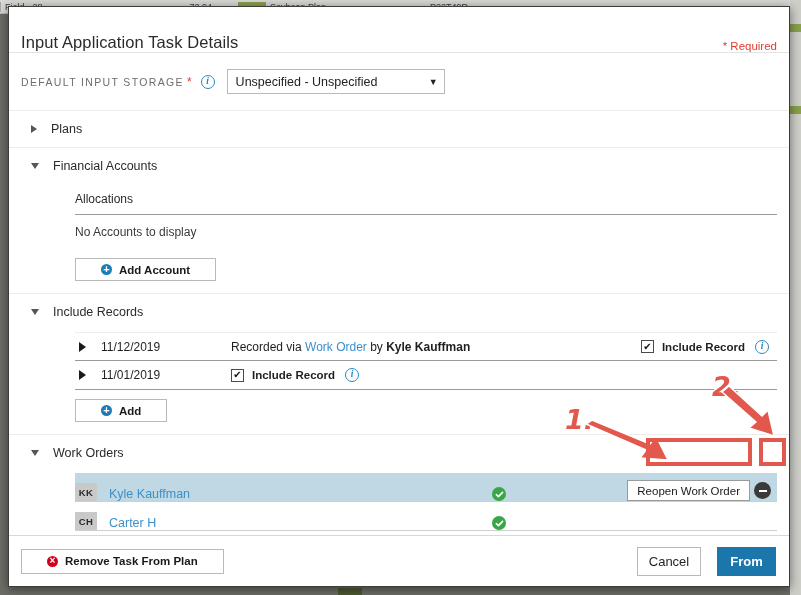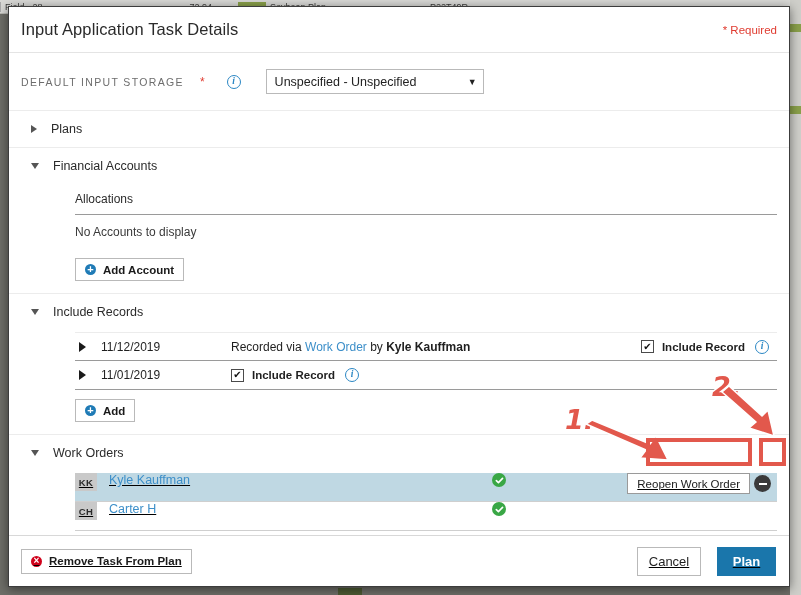--- a/index.html
+++ b/index.html
@@ -53,21 +53,21 @@
     border: 1px solid #3c3c3c;
     box-shadow: 0 2px 10px rgba(0,0,0,.5);
     display: flex; flex-direction: column;
     overflow: hidden;
   }
 
   
   .modal-header {
     height: 46px; flex: 0 0 46px;
     border-bottom: 1px solid #e4e4e4;
-    display: flex; align-items: center;
+    display: flex; align-items: flex-end;
     padding: 0 12px 0 12px;
     gap: 44px;
   }
   .modal-title {
     font-size: 16.5px; color: #2b2b2b; font-weight: 400;
     letter-spacing: .1px;
   }
   .required-note {
     margin-left: auto; color: #e03c31; font-size: 11.5px;
   }
@@ -78,21 +78,20 @@
     overflow: hidden;
     position: relative;
     background: #fff;
   }
 
   
   .storage-row {
     display: flex; align-items: center;
     padding: 16px 0 16px 12px;
     border-bottom: 1px solid #ececec;
-    gap: 13px;
   }
   .storage-label {
     font-size: 10.5px; color: #6d6d6d;
     letter-spacing: 1.35px; text-transform: uppercase;
   }
   .req-star { color: #e03c31; margin-left: 3px; font-size: 12px; }
   .info-icon {
     display: inline-flex; align-items: center; justify-content: center;
     width: 14px; height: 14px; border-radius: 50%;
     border: 1.3px solid #2b87c4; color: #2b87c4;
@@ -142,21 +141,21 @@
     width: calc(100% - 44px);
   }
   .alloc-empty {
     margin-left: 44px; padding: 10px 0 9px 0;
     font-size: 12px; color: #3a3a3a;
   }
 
   
   .btn-outline {
     display: inline-flex; align-items: center; gap: 7px;
-    height: 23px; padding: 0 9px;
+    height: 23px; padding: 0 25px;
     border: 1px solid #b9b9b9; background: #fff;
     font-size: 11.5px; color: #1a1a1a; font-weight: bold;
     cursor: pointer;
   }
   .icon-circle {
     width: 11px; height: 11px; border-radius: 50%;
     display: inline-flex; align-items: center; justify-content: center;
     color: #fff; font-size: 10px; line-height: 1; font-weight: bold;
     flex: 0 0 11px;
   }
@@ -199,25 +198,24 @@
   .chk {
     width: 13px; height: 13px; border: 1px solid #4a4a4a; background: #fff;
     display: inline-flex; align-items: center; justify-content: center;
     font-size: 10px; color: #111; line-height: 1;
   }
   .inc-label { font-size: 11.5px; font-weight: bold; color: #1f1f1f; }
 
   
   .wo-table { margin-left: 44px; width: calc(100% - 44px); }
   .wo-row {
-    display: flex; align-items: flex-start;
+    display: flex; align-items: flex-end;
     height: 29px;
     border-bottom: 1px solid #cfcfcf;
     position: relative;
-    text-decoration: underline;
   }
   .wo-row.selected { background: #bfd8e3; }
   .avatar {
     width: 22px; height: 18px;
     background: #c9c9c9; color: #2b2b2b;
     display: flex; align-items: center; justify-content: center;
     font-size: 9.5px; font-weight: bold; letter-spacing: .3px;
     flex: 0 0 22px;
   }
   .wo-name {
@@ -252,21 +250,20 @@
     display: block; width: 8px; height: 2px; background: #fff;
   }
 
   
   .modal-footer {
     flex: 0 0 51px; height: 51px;
     border-top: 1px solid #d8d8d8;
     display: flex; align-items: center;
     padding: 0 13px 0 12px;
     background: #fff;
-    text-decoration: underline;
   }
   .footer-right { margin-left: auto; display: flex; gap: 16px; }
   .btn-cancel {
     width: 64px; height: 29px;
     border: 1px solid #b9b9b9; background: #fff;
     font-size: 13px; color: #1f1f1f; cursor: pointer;
     font-family: "Liberation Sans", sans-serif;
   }
   .btn-save {
     width: 59px; height: 29px;
@@ -437,21 +434,21 @@
 
   </div>
 
   <div class="modal-footer">
     <button class="btn-outline" style="height:25px">
       <span class="icon-circle x"></span>
       <span>Remove Task From Plan</span>
     </button>
     <span class="footer-right">
       <button class="btn-cancel">Cancel</button>
-      <button class="btn-save">Plan</button>
+      <button class="btn-save">From</button>
     </span>
   </div>
 
 </div>
 
 <div id="annots">
 
   <span class="ann-num" style="left:565px; top:404px;">1.</span>
   <span class="ann-num" style="left:712px; top:371px;">2.</span>
 

